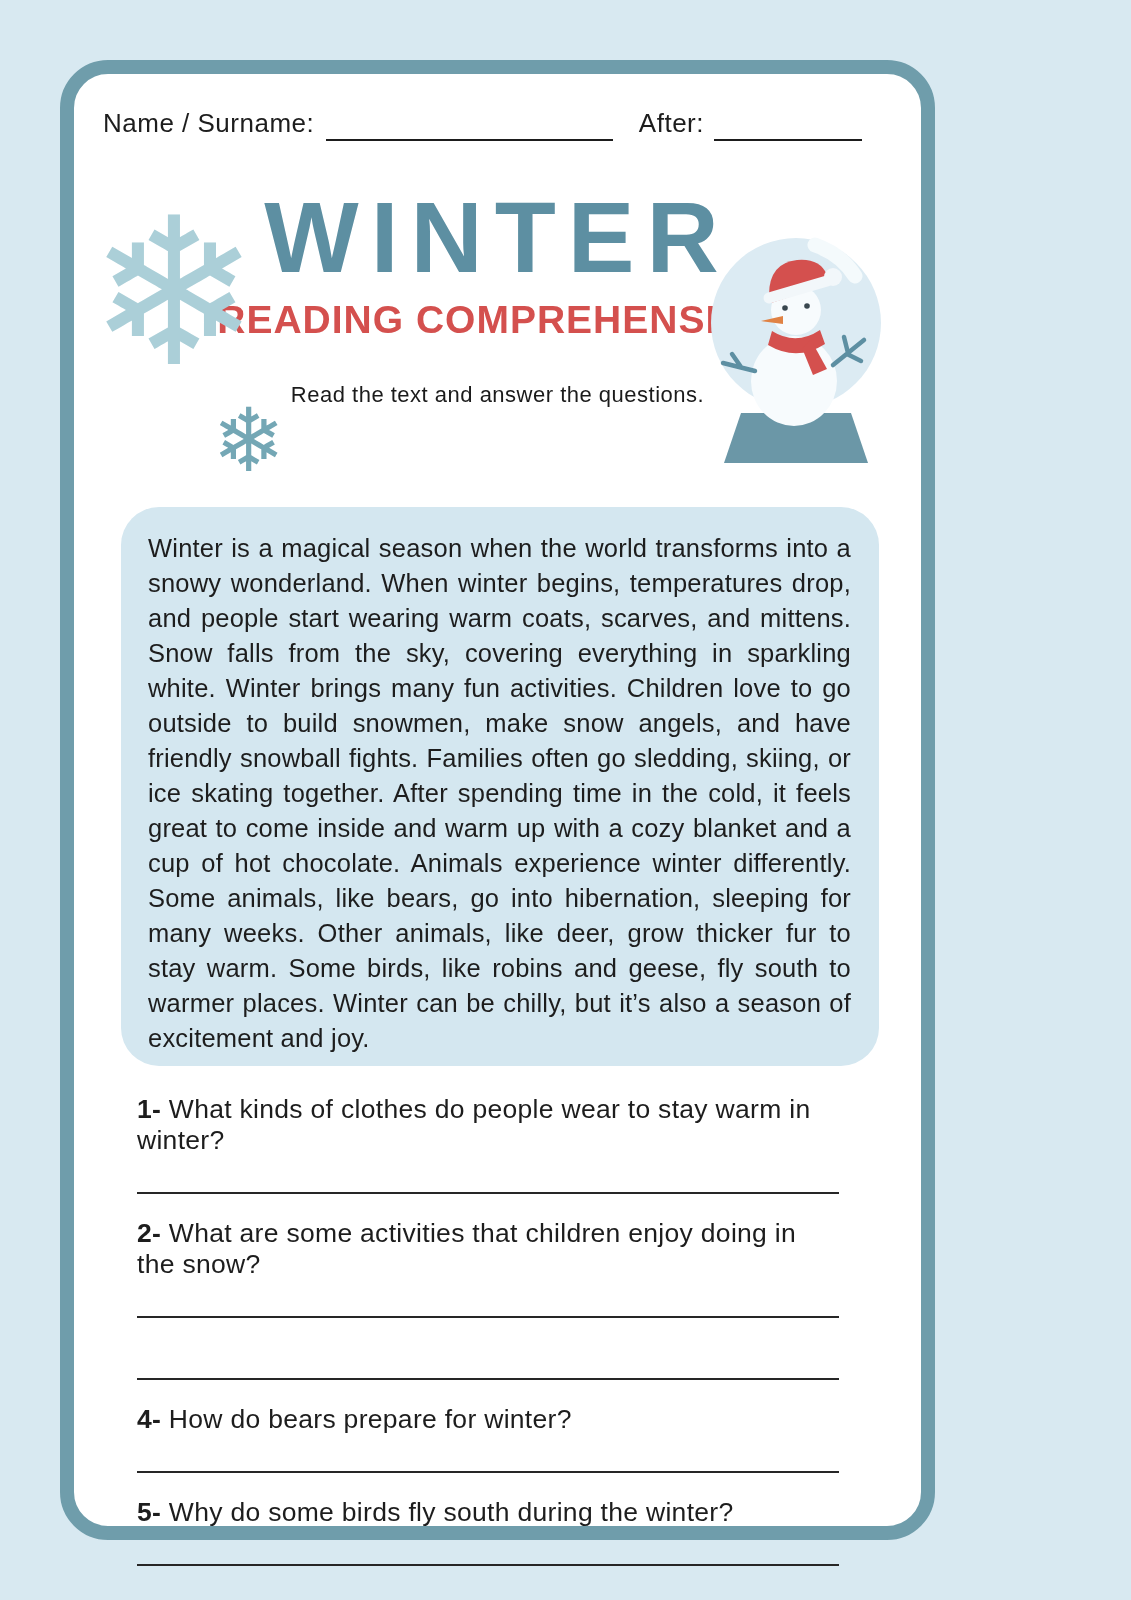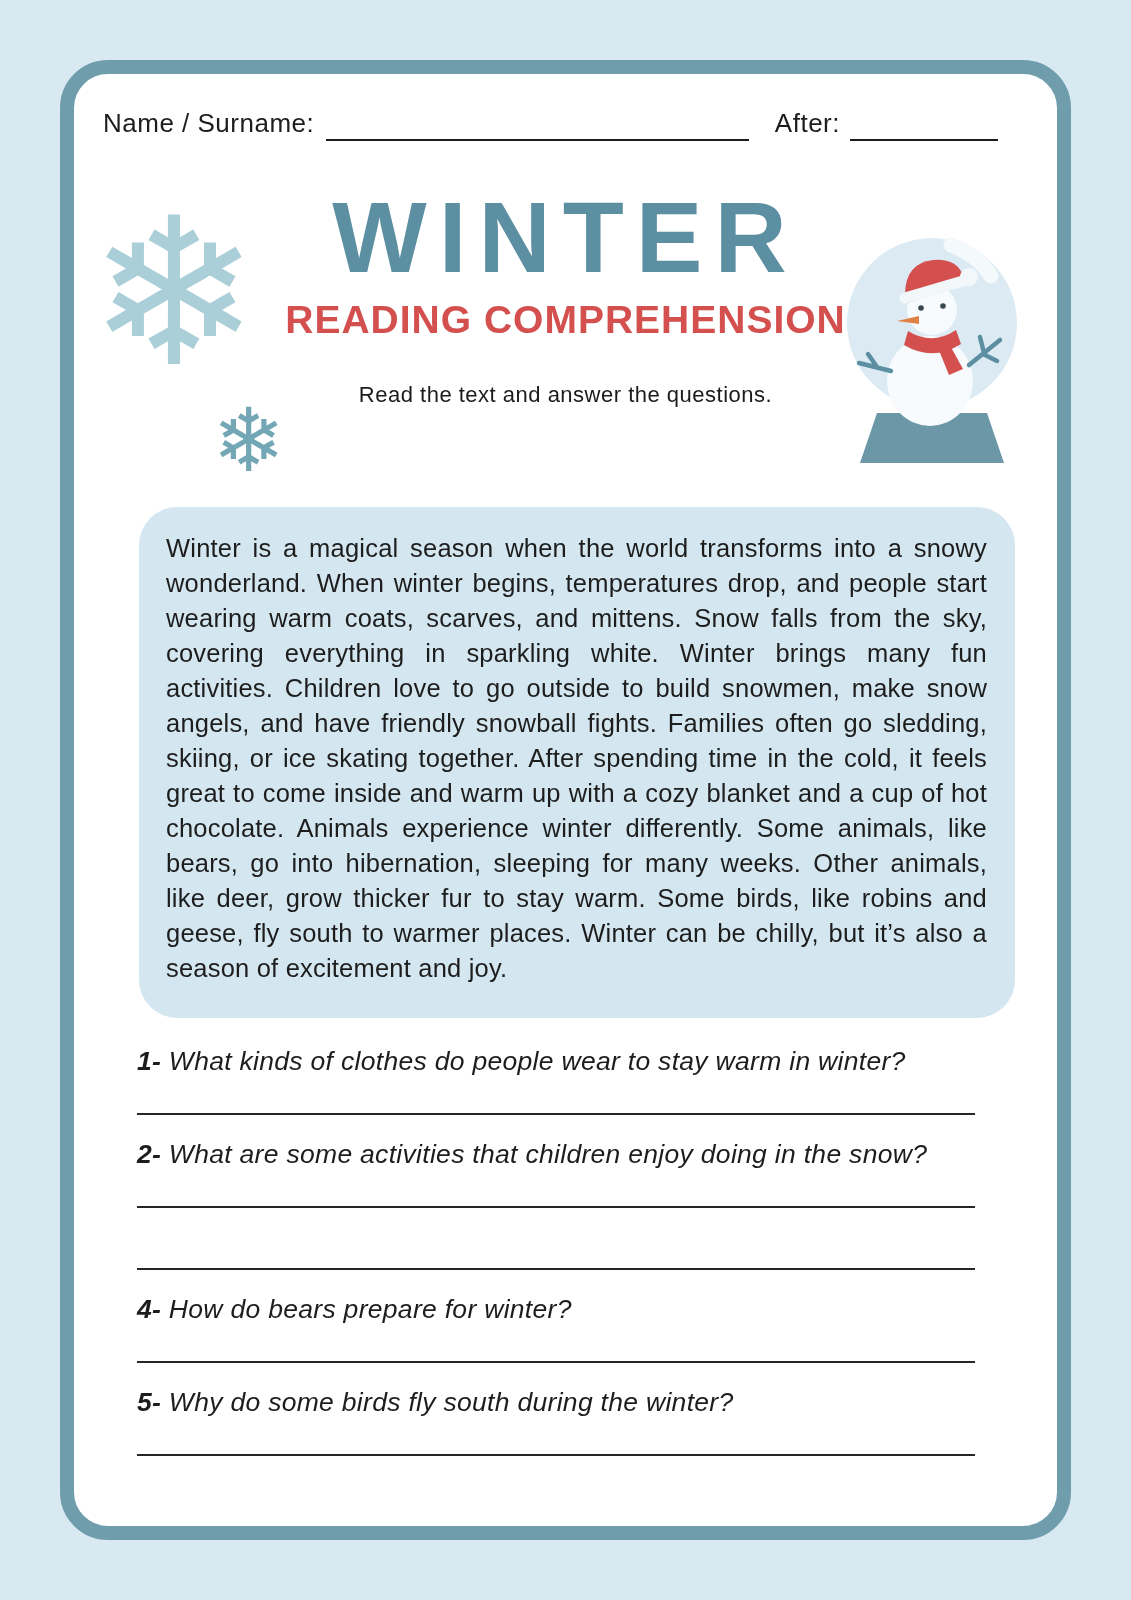--- a/index.html
+++ b/index.html
@@ -5,21 +5,21 @@
   * { margin: 0; padding: 0; box-sizing: border-box; }
   html, body {
     width: 1131px; height: 1600px;
     font-family: "Liberation Sans", sans-serif;
     background: #d8e9f1;
     overflow: hidden;
   }
   .card {
     position: absolute;
     left: 60px; top: 60px;
-    width: 1011px; height: 1480px;
+    width: 875px; height: 1480px;
     background: #ffffff;
     border: 14px solid #6f9dab;
     border-radius: 48px;
     padding: 34px 0 0 0;
   }
   
   .head-row {
     display: flex; align-items: flex-end;
     margin: 0 59px 0 29px;
     font-size: 26px; color: #1d1d1d;
@@ -55,36 +55,36 @@
   }
   .flake-small {
     position: absolute; left: 138px; top: 212px;
     font-size: 88px; line-height: 1; color: #74a7b5;
     font-family: "DejaVu Sans", sans-serif;
   }
   .globe { position: absolute; right: 40px; top: 28px; width: 170px; height: 258px; }
 
   
   .passage-box {
-    margin: 0 42px 0 65px;
+    margin: 0 42px 0 47px;
     background: #d4e7f0;
     border-radius: 38px;
-    padding: 24px 28px 32px 27px;
+    padding: 24px 28px 10px 27px;
   }
   .passage-text {
     font-size: 25.5px; line-height: 35px;
     color: #1d1d1d; text-align: justify;
     letter-spacing: 0.2px;
   }
 
   
   .questions { margin: 28px 82px 0 63px; }
   .question { margin-top: 24px; }
   .question:first-child { margin-top: 0; }
-  .q-text { font-size: 26.5px; color: #1d1d1d; letter-spacing: 0.3px; font-style: italic; }
+  .q-text { font-size: 26.5px; color: #1d1d1d; letter-spacing: 0.3px; }
   .q-num { font-weight: bold; }
   .answer-line { border-bottom: 2.5px solid #262626; height: 38px; }
 </style>
 </head>
 <body>
 
 <div class="card">
 
   <div class="head-row">
     <span class="head-label">Name / Surname:</span>

